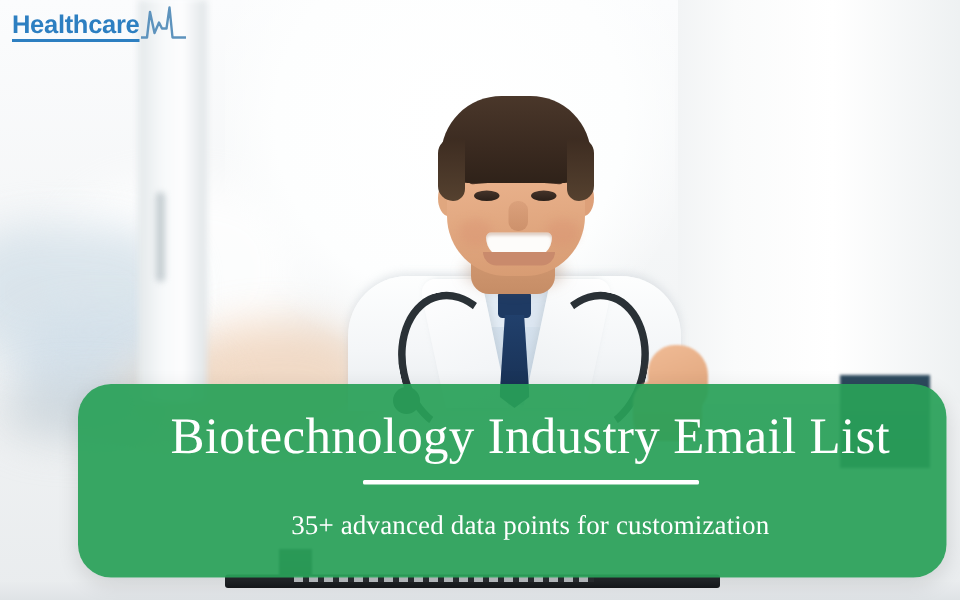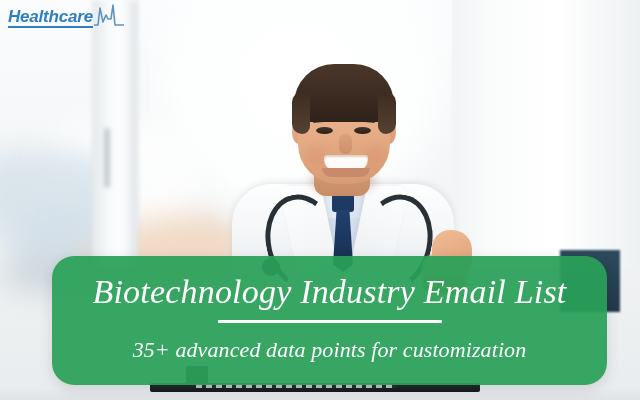--- a/index.html
+++ b/index.html
@@ -1,21 +1,21 @@
 <!DOCTYPE html>
 <html><head>
 <meta charset="utf-8">
 <style>
   html,body{margin:0;padding:0;}
   body{
     width:640px;height:400px;overflow:hidden;
     font-family:"Liberation Sans",sans-serif;
     background:#ffffff;
   }
-  #stage{position:relative;width:640px;height:400px;overflow:hidden;background:#bef264;font-style:italic;}
+  #stage{position:relative;width:640px;height:400px;overflow:hidden;background:#bef264;}
 
   
   .photo{position:absolute;inset:0;overflow:hidden;}
 
   .bg-base{position:absolute;inset:0;
     background:
       linear-gradient(180deg,#fbfcfd 0%,#f2f4f5 55%,#e9ecee 100%);}
 
   
   .blob{position:absolute;filter:blur(14px);border-radius:40%;}
@@ -145,25 +145,25 @@
     border-bottom:2px solid #2d7fc1;line-height:19px;}
   .logo-ecg{margin:0 1px 0 1px;display:block;}
   .logo-mailing{font-family:"Liberation Serif",serif;font-size:19px;color:#3a3f43;
     letter-spacing:-.1px;line-height:20px;}
 
   
   .banner{position:absolute;left:52px;top:256px;width:555px;height:129px;
     background:rgba(41,160,88,.93);border-radius:22px;
     box-shadow:0 4px 14px rgba(0,0,0,.12);
     display:flex;flex-direction:column;align-items:center;justify-content:flex-start;
-    z-index:5;}
+    z-index:5;padding-left:24px;}
   .banner-title{font-family:"Liberation Serif",serif;color:#ffffff;font-size:34px;
     line-height:38px;margin-top:17px;white-space:nowrap;letter-spacing:.2px;}
   .banner-divider{width:224px;height:3px;background:#ffffff;margin-top:9px;border-radius:1px;}
-  .banner-subtitle{font-family:"Liberation Serif",serif;color:#ffffff;font-size:22px;
+  .banner-subtitle{font-family:"Liberation Serif",serif;color:#ffffff;font-size:18px;
     line-height:26px;margin-top:14px;white-space:nowrap;letter-spacing:.1px;}
 </style>
 </head>
 <body>
 
 <div id="stage">
 
   <div class="photo">
     <div class="bg-base"></div>
 

